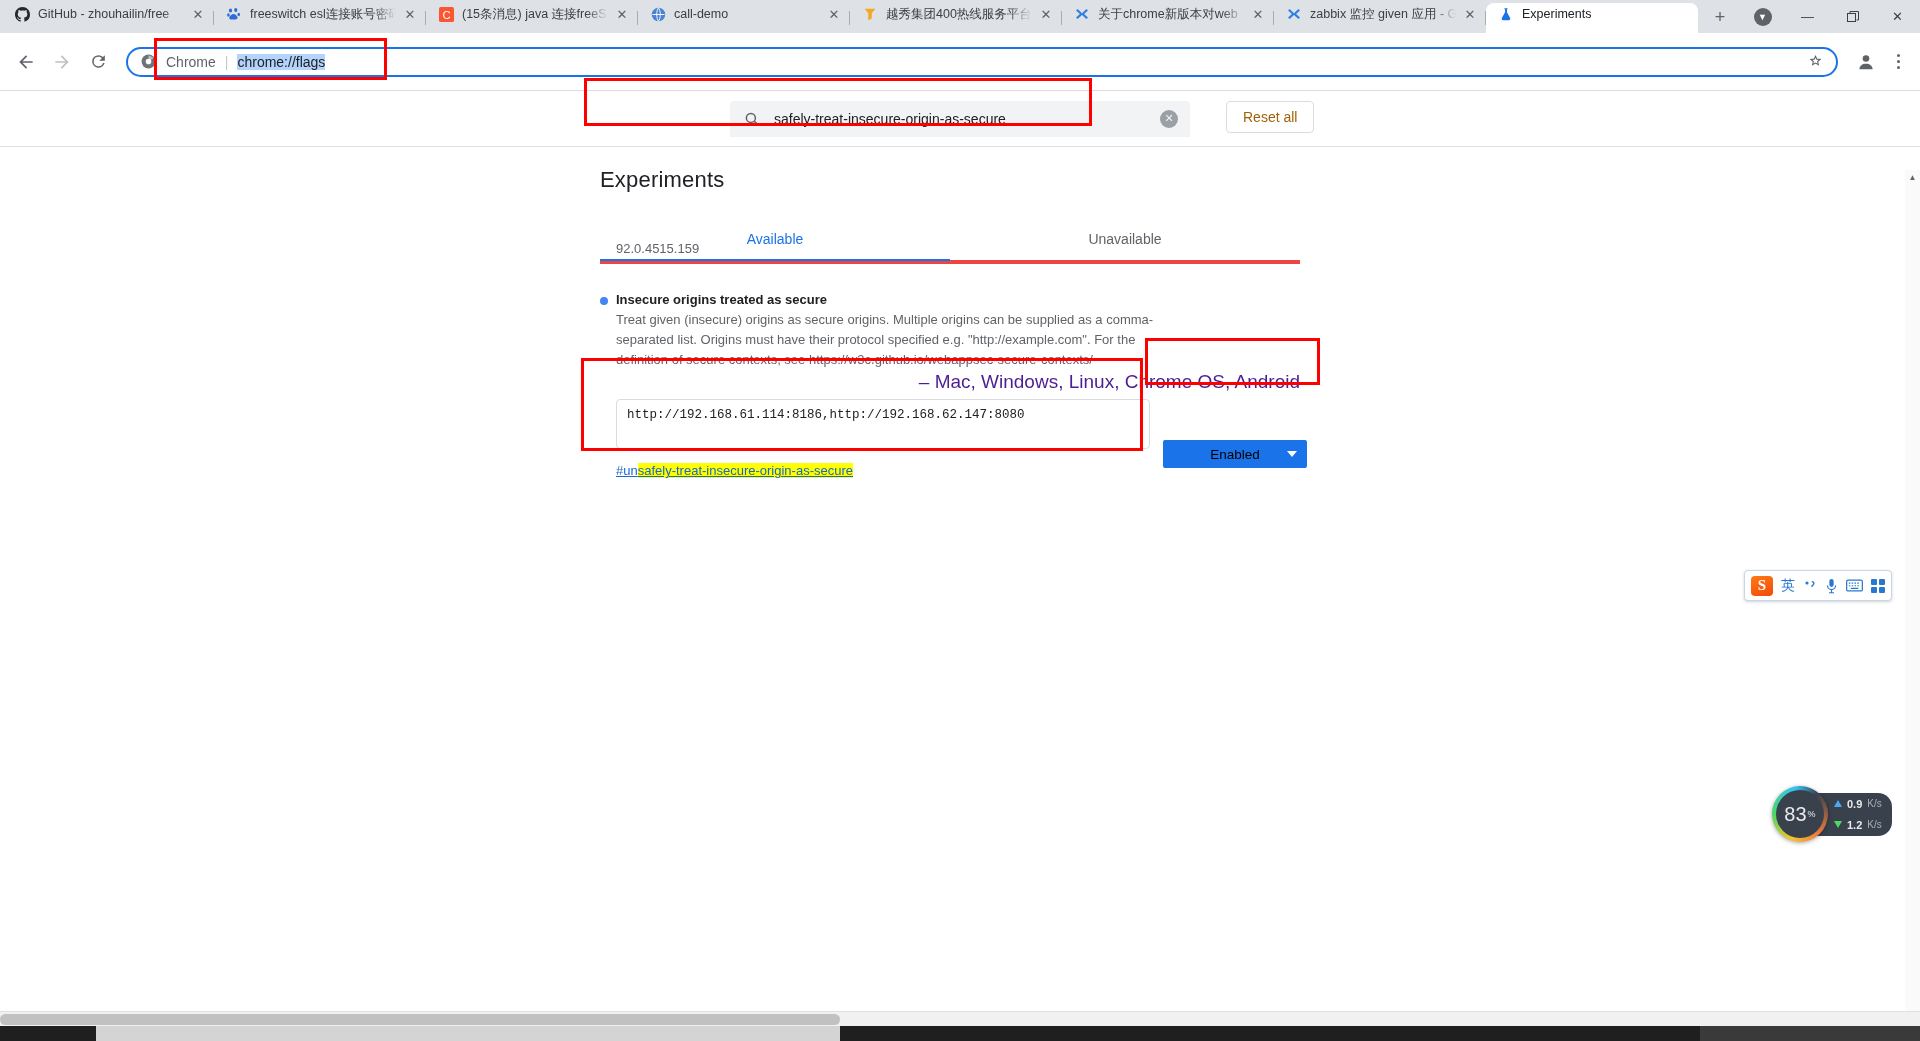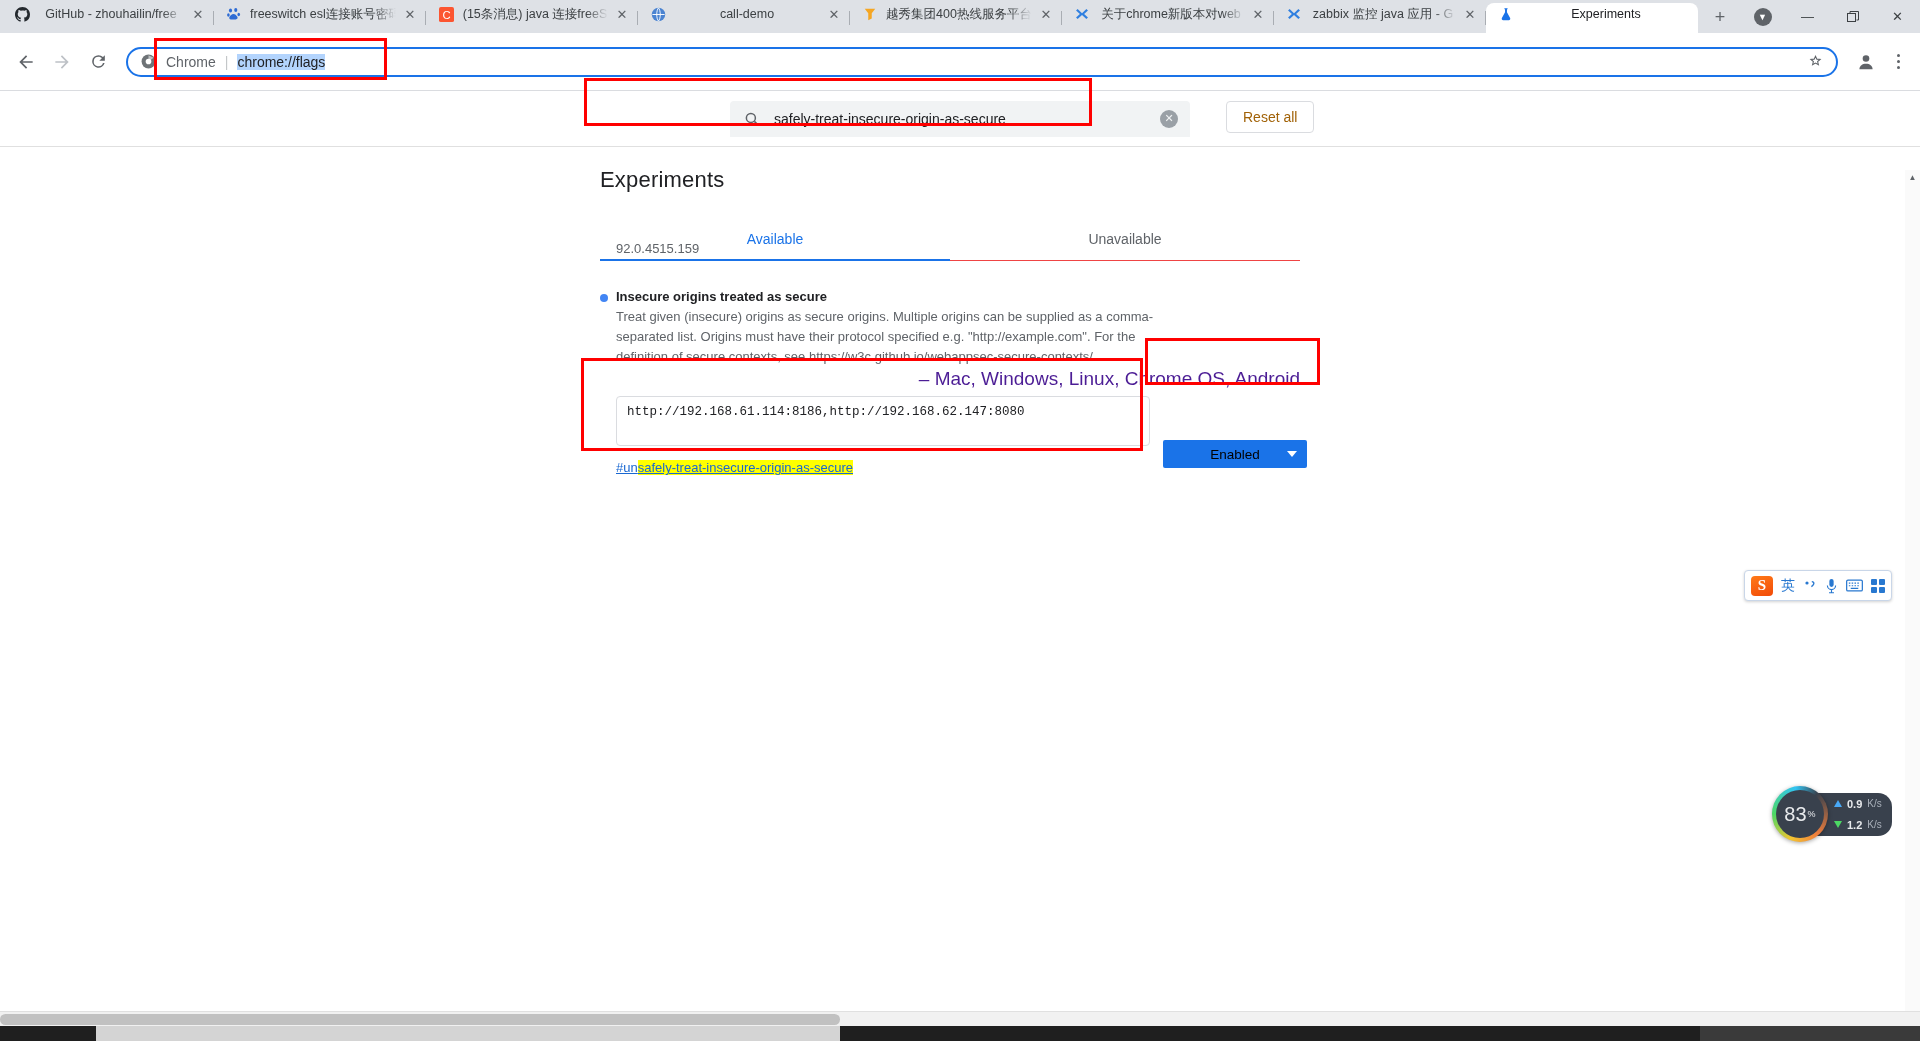--- a/index.html
+++ b/index.html
@@ -26,21 +26,20 @@
     display: flex;
     align-items: center;
     padding: 0 8px 8px 12px;
     font-size: 13px;
     color: #3c4043;
     position: relative;
     max-width: 212px;
     min-width: 120px;
     flex: 0 1 212px;
     cursor: default;
-    text-align: center;
   }
   .tab .favicon {
     width: 16px; height: 16px;
     flex: 0 0 16px;
     margin-right: 8px;
     display:inline-flex; align-items:center; justify-content:center;
   }
   .tab .tab-title {
     flex: 1 1 auto;
     white-space: nowrap;
@@ -209,21 +208,21 @@
     letter-spacing: .2px;
   }
   .version {
     position: absolute;
     left: 616px; top: 150px;
     font-size: 13px;
     color: #5f6368;
   }
   .tabs {
     display: flex;
-    border-bottom: 1px solid #ef4444;
+    border-bottom: 4px solid #ef4444;
     width: 700px;
   }
   .ftab {
     flex: 1 1 50%;
     text-align: center;
     padding: 14px 0 13px;
     font-size: 14px;
     color: #5f6368;
     position: relative;
   }
@@ -468,21 +467,21 @@
       <span class="tab-title">关于chrome新版本对web</span>
       <span class="tab-close">✕</span>
     </div>
 
     <div class="tab">
       <span class="favicon">
         <svg width="14" height="14" viewBox="0 0 16 16">
             <path d="M3 2.2 8 7l5-4.8 1.8 1.9L10.4 8l4.4 3.9L13 13.8 8 9.1 3 13.8 1.2 11.9 5.6 8 1.2 4.1z" fill="#2f7fe0"></path>
           </svg>
       </span>
-      <span class="tab-title">zabbix 监控 java 应用 - G</span>
+      <span class="tab-title">zabbix 监控 given 应用 - G</span>
       <span class="tab-close">✕</span>
     </div>
 
     <div class="tab active">
       <span class="favicon">
         <svg width="14" height="14" viewBox="0 0 16 16">
             <path d="M6.2 1.5h3.6v1.1h-.7v3.3l3.6 6.6c.6 1.1-.2 2.5-1.5 2.5H4.8c-1.3 0-2.1-1.4-1.5-2.5l3.6-6.6V2.6h-.7z" fill="#1a73e8"></path>
           </svg>
       </span>
       <span class="tab-title">Experiments</span>

